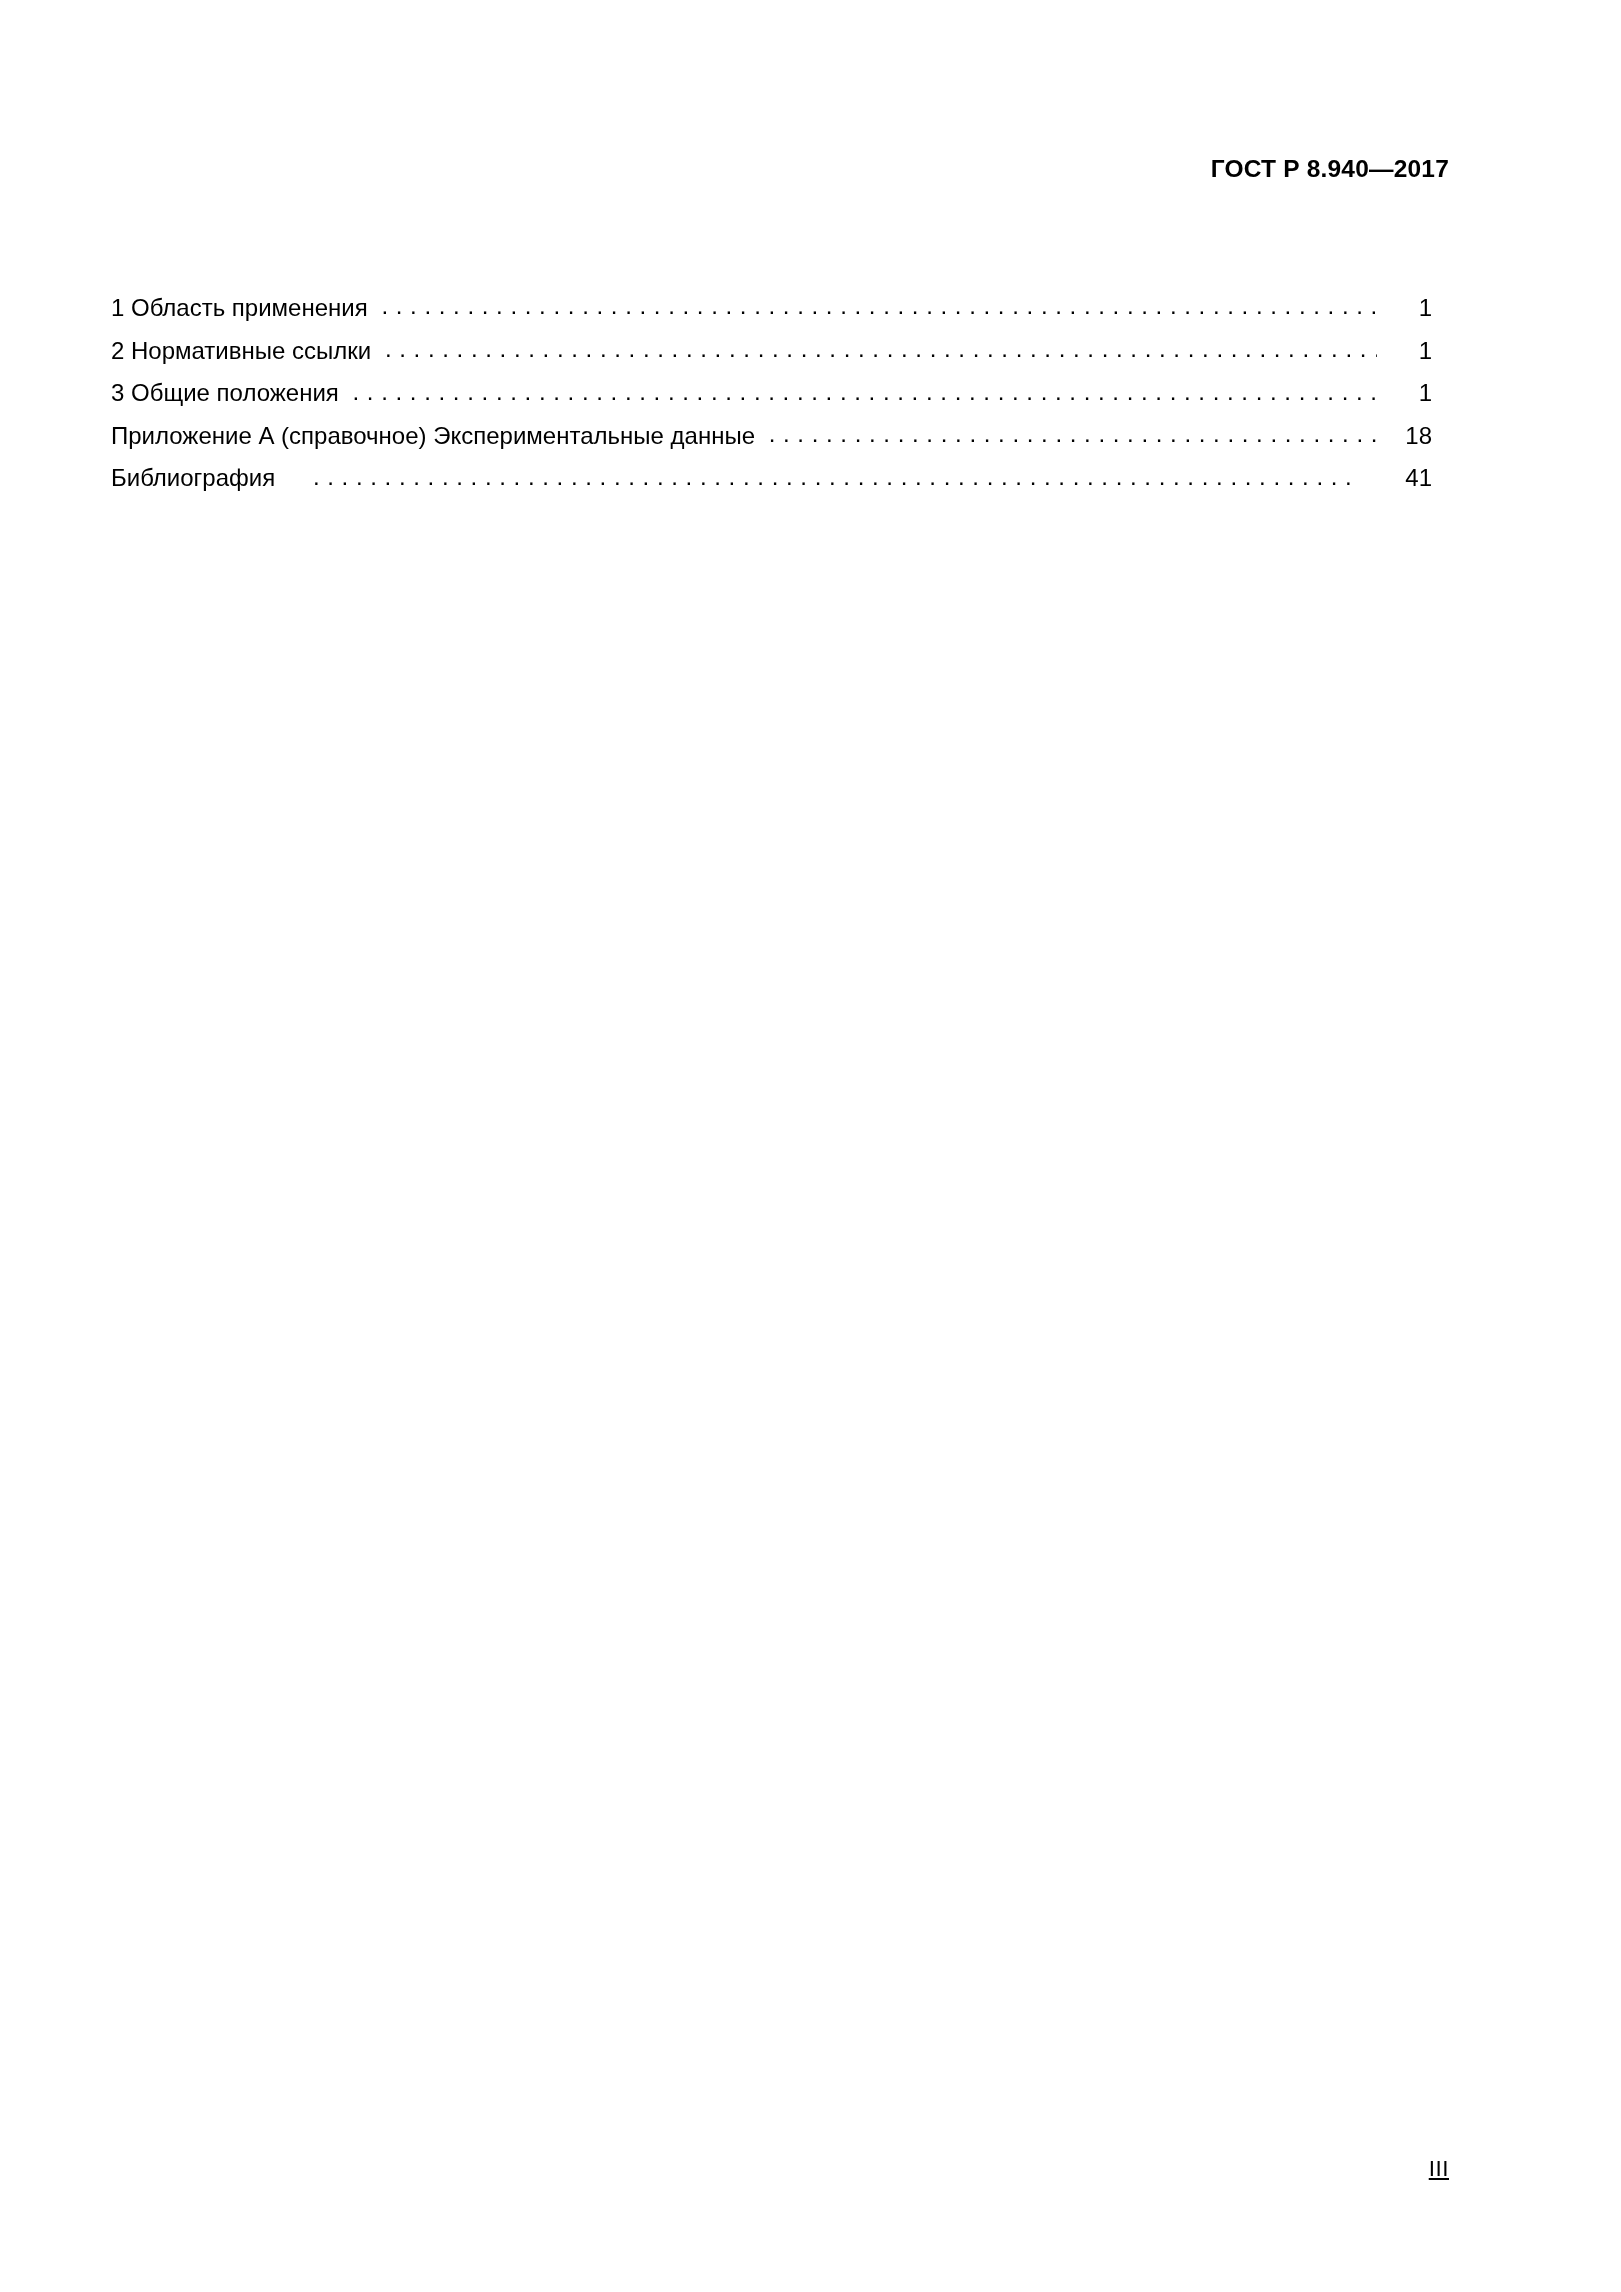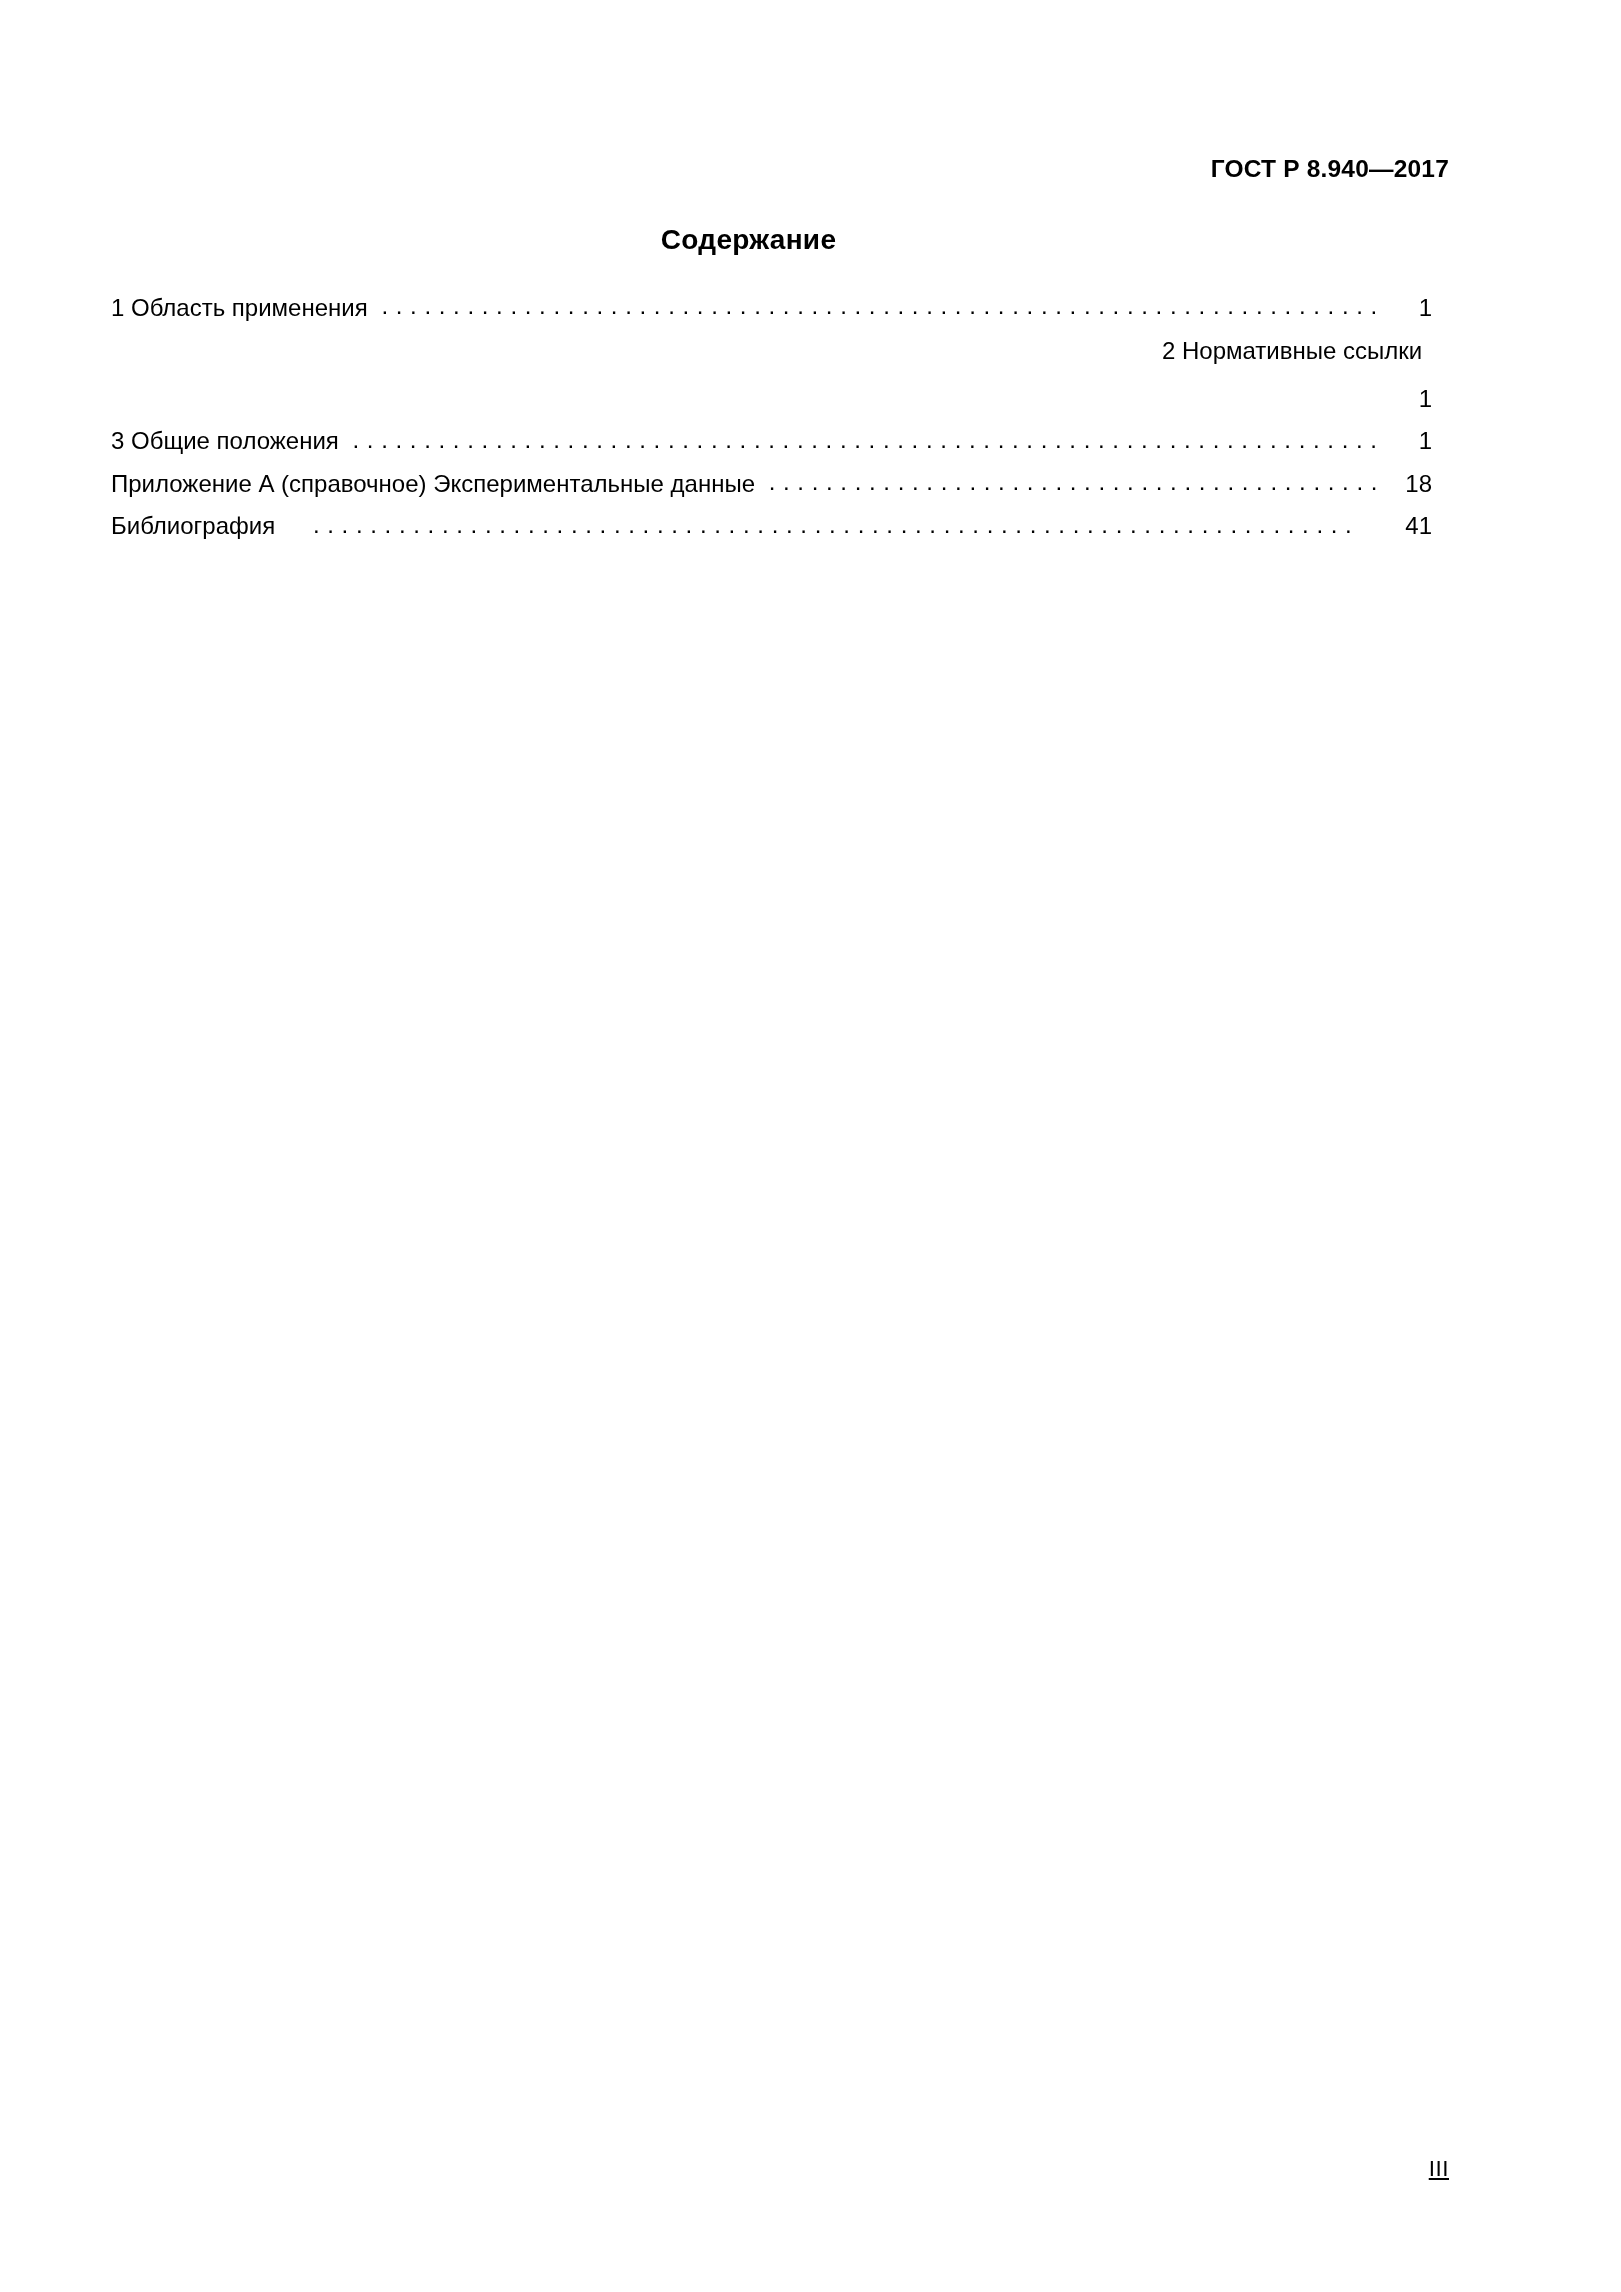--- a/index.html
+++ b/index.html
@@ -88,21 +88,21 @@
   }
   .toc-row .page-num {
     flex: 0 0 auto;
     padding-left: 11.8px;
     text-align: right;
     min-width: 39px;
   }
 
   
   .toc-row.r1 { margin-bottom: 18.6px; }
-  .toc-row.r2 { margin-bottom: 18.6px; flex-direction: column; }
+  .toc-row.r2 { margin-bottom: 18.6px; }
   .toc-row.r3 { margin-bottom: 18.6px; }
   .toc-row.r4 { margin-bottom: 18.6px; }
   .toc-row.r5 { margin-bottom: 0; gap: 24px; }
 
   
   .folio {
     position: absolute;
     bottom: 121px;
     right: 172px;
     font-size: 22.5px;
@@ -110,23 +110,20 @@
     text-decoration: underline;
   }
 </style>
 </head>
 <body>
 
 <div class="page">
 
   <div class="doc-header">ГОСТ Р 8.940—2017</div>
 
-  <div class="toc-title">
-    <span class="toc-title-inner">Содержание</span>
-  </div>
 
   <div class="toc">
 
     <div class="toc-row r1">
       <span class="label">1  Область применения</span>
       <span class="leader"></span>
       <span class="page-num">1</span>
     </div>
 
     <div class="toc-row r2">

